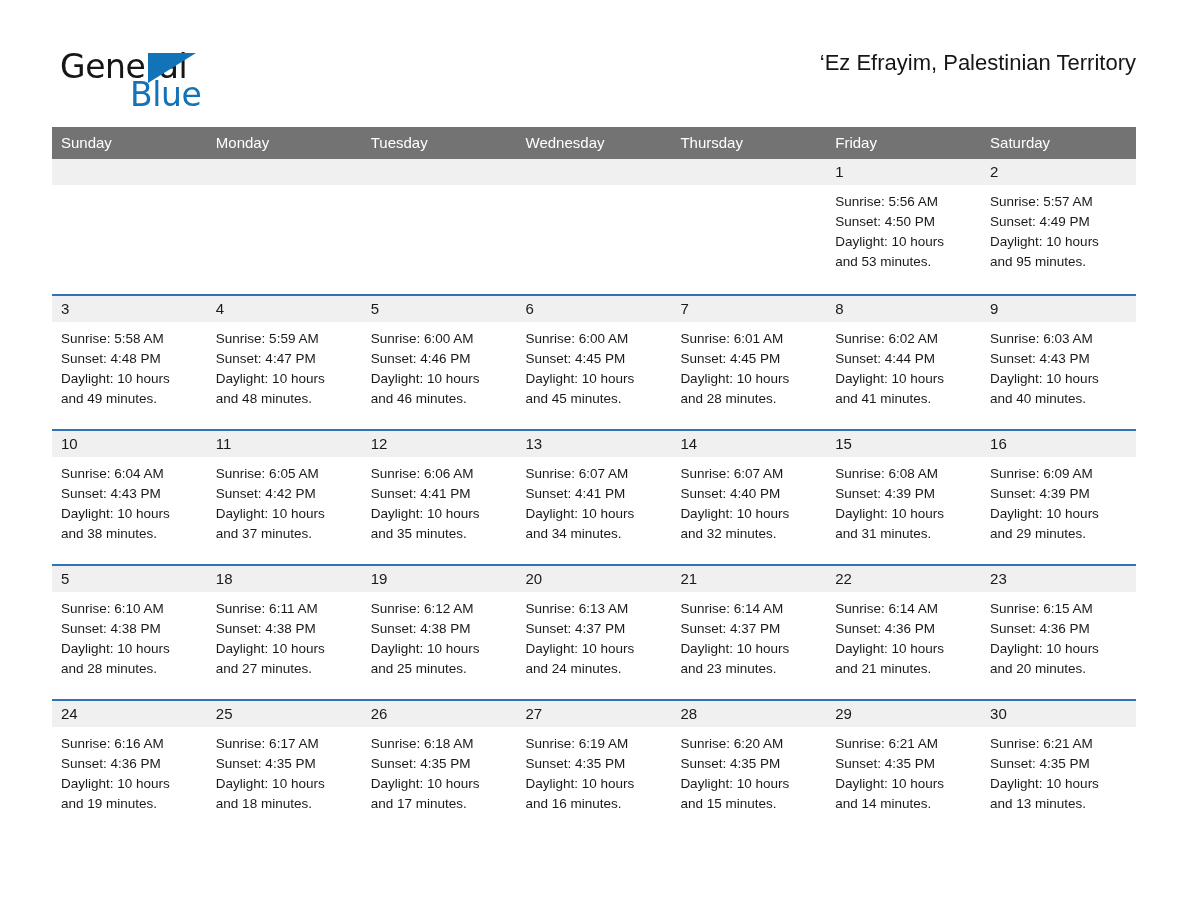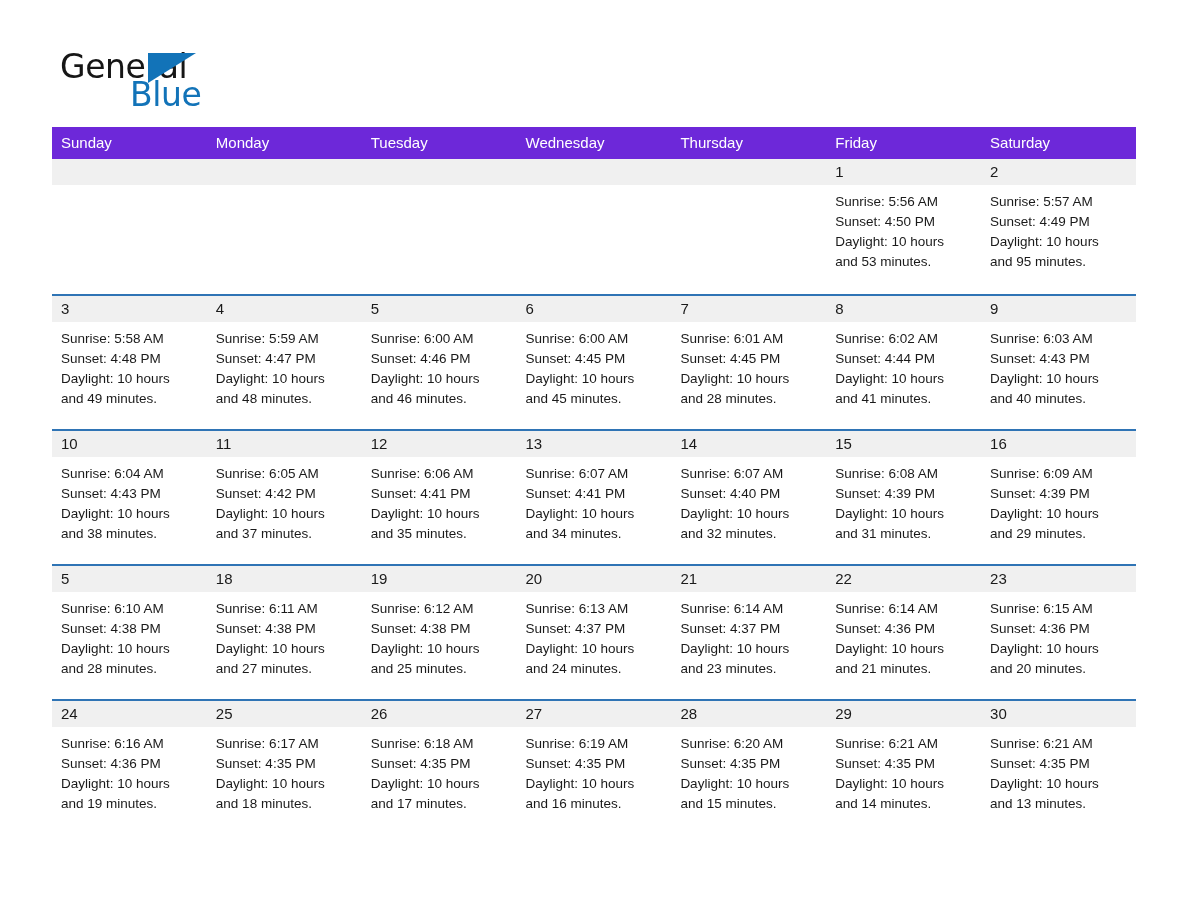--- a/index.html
+++ b/index.html
@@ -95,21 +95,21 @@
 
   
   .calendar {
     margin-top: 23px;
     width: 1084px;
     border-collapse: collapse;
     table-layout: fixed;
   }
 
   .calendar thead th {
-    background: #6d28d9;
+    background: #737373;
     color: #ffffff;
     font-size: 15px;
     font-weight: 400;
     text-align: left;
     padding: 7px 0 8px 9px;
     height: 31px;
     border: 0;
   }
 
   .calendar tbody td {
@@ -150,20 +150,21 @@
 
   <div class="masthead">
 
     <div class="brand">
       <span class="brand-general">General</span>
       <span class="brand-tri"></span>
       <span class="brand-blue">Blue</span>
     </div>
 
     <div class="titles">
+      <div class="location-title">‘Ez Efrayim, Palestinian Territory</div>
     </div>
 
   </div>
 
   <table class="calendar">
     <thead>
       <tr>
         <th>Sunday</th>
         <th>Monday</th>
         <th>Tuesday</th>

